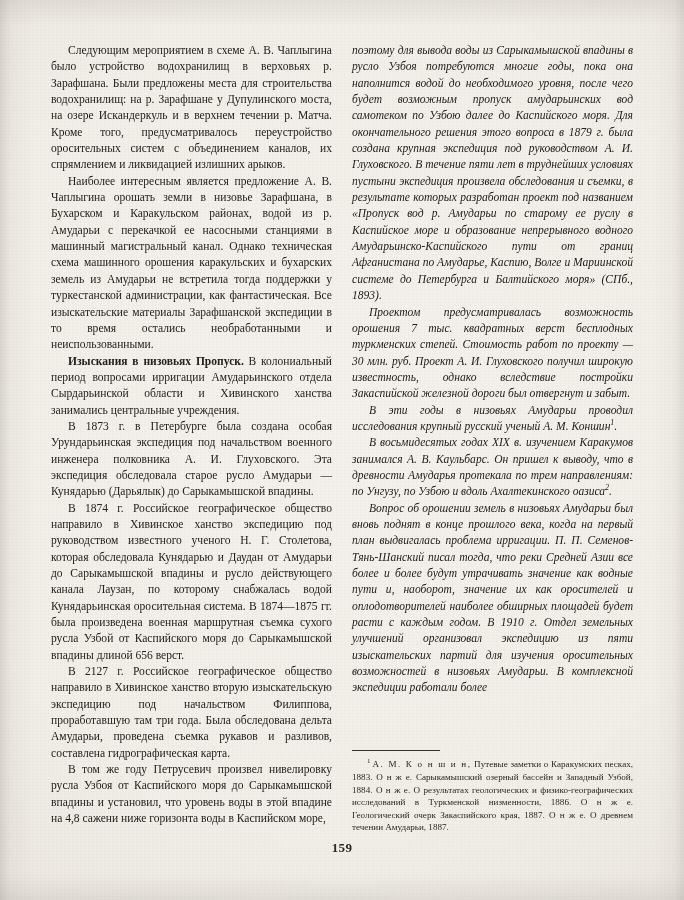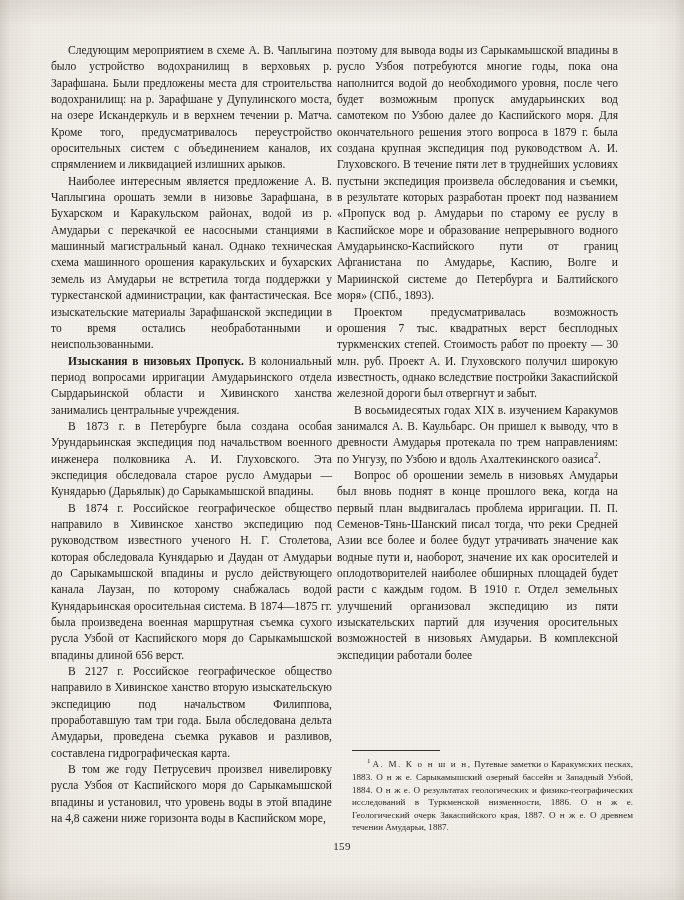--- a/index.html
+++ b/index.html
@@ -51,21 +51,21 @@
     width: 582px;
     height: 792px;
   }
 
   .col {
     position: absolute;
     top: 0;
     width: 281px;
   }
   .col-left  { left: 0; }
-  .col-right { left: 286px; }
+  .col-right { left: 301px; font-style: italic; }
 
   .body-text {
     font-size: 11.55px;
     line-height: 16.35px;
     text-align: justify;
     text-justify: inter-word;
     color: #24211e;
     hyphens: manual;
   }
 
@@ -117,23 +117,24 @@
   .spaced {
     letter-spacing: 1.45px;
   }
 
   .page-number {
     position: absolute;
     left: 0;
     right: 0;
     top: 840px;
     text-align: center;
-    font-size: 11px;
+    font-size: 13px;
     letter-spacing: .4px;
     color: #2c2925;
+    font-weight: bold;
   }
 </style>
 </head>
 <body>
 
 <div id="page"></div>
 
 <div id="content">
 
   <div class="columns">
@@ -144,20 +145,21 @@
       <p><span class="runin">Изыскания в низовьях Пропуск.</span><span> В колониальный период вопросами ирригации Амударьинского отдела Сырдарьинской области и Хивинского ханства занимались центральные учреждения.</span></p>
       <p>В 1873 г. в Петербурге была создана особая Урундарьинская экспедиция под начальством военного инженера полковника А. И. Глуховского. Эта экспедиция обследовала старое русло Амударьи — Кунядарью (Дарьялык) до Сарыкамышской впадины.</p>
       <p>В 1874 г. Российское географическое общество направило в Хивинское ханство экспедицию под руководством известного ученого Н. Г. Столетова, которая обследовала Кунядарью и Даудан от Амударьи до Сарыкамышской впадины и русло действующего канала Лаузан, по которому снабжалась водой Кунядарьинская оросительная система. В 1874—1875 гг. была произведена военная маршрутная съемка сухого русла Узбой от Каспийского моря до Сарыкамышской впадины длиной 656 верст.</p>
       <p>В 2127 г. Российское географическое общество направило в Хивинское ханство вторую изыскательскую экспедицию под начальством Филиппова, проработавшую там три года. Была обследована дельта Амударьи, проведена съемка рукавов и разливов, составлена гидрографическая карта.</p>
       <p>В том же году Петрусевич произвел нивелировку русла Узбоя от Каспийского моря до Сарыкамышской впадины и установил, что уровень воды в этой впадине на 4,8 сажени ниже горизонта воды в Каспийском море,</p>
     </div>
 
     <div class="col col-right body-text">
       <p class="noindent">поэтому для вывода воды из Сарыкамышской впадины в русло Узбоя потребуются многие годы, пока она наполнится водой до необходимого уровня, после чего будет возможным пропуск амударьинских вод самотеком по Узбою далее до Каспийского моря. Для окончательного решения этого вопроса в 1879 г. была создана крупная экспедиция под руководством А. И. Глуховского. В течение пяти лет в труднейших условиях пустыни экспедиция произвела обследования и съемки, в результате которых разработан проект под названием «Пропуск вод р. Амударьи по старому ее руслу в Каспийское море и образование непрерывного водного Амударьинско-Каспийского пути от границ Афганистана по Амударье, Каспию, Волге и Мариинской системе до Петербурга и Балтийского моря» (СПб., 1893).</p>
       <p>Проектом предусматривалась возможность орошения 7 тыс. квадратных верст бесплодных туркменских степей. Стоимость работ по проекту — 30 млн. руб. Проект А. И. Глуховского получил широкую известность, однако вследствие постройки Закаспийской железной дороги был отвергнут и забыт.</p>
+      <p><span>В эти годы в низовьях Амударьи проводил исследования крупный русский ученый А. М. Коншин</span><sup class="fn">1</sup><span>.</span></p>
       <p><span>В восьмидесятых годах XIX в. изучением Каракумов занимался А. В. Каульбарс. Он пришел к выводу, что в древности Амударья протекала по трем направлениям: по Унгузу, по Узбою и вдоль Ахалтекинского оазиса</span><sup class="fn">2</sup><span>.</span></p>
       <p>Вопрос об орошении земель в низовьях Амударьи был вновь поднят в конце прошлого века, когда на первый план выдвигалась проблема ирригации. П. П. Семенов-Тянь-Шанский писал тогда, что реки Средней Азии все более и более будут утрачивать значение как водные пути и, наоборот, значение их как оросителей и оплодотворителей наиболее обширных площадей будет расти с каждым годом. В 1910 г. Отдел земельных улучшений организовал экспедицию из пяти изыскательских партий для изучения оросительных возможностей в низовьях Амударьи. В комплексной экспедиции работали более</p>
     </div>
 
     <div class="footnotes">
       <div class="fn-rule"></div>
       <div class="fn-list">
         <p><span class="fn-marker">1</span><span class="spaced">А. М. К о н ш и н,</span><span> Путевые заметки о Каракумских песках, 1883. О н  ж е. Сарыкамышский озерный бассейн и Западный Узбой, 1884. О н  ж е. О результатах геологических и физико-географических исследований в Туркменской низменности, 1886. О н  ж е. Геологический очерк Закаспийского края, 1887. О н  ж е. О древнем течении Амударьи, 1887.</span></p>
       </div>
     </div>

